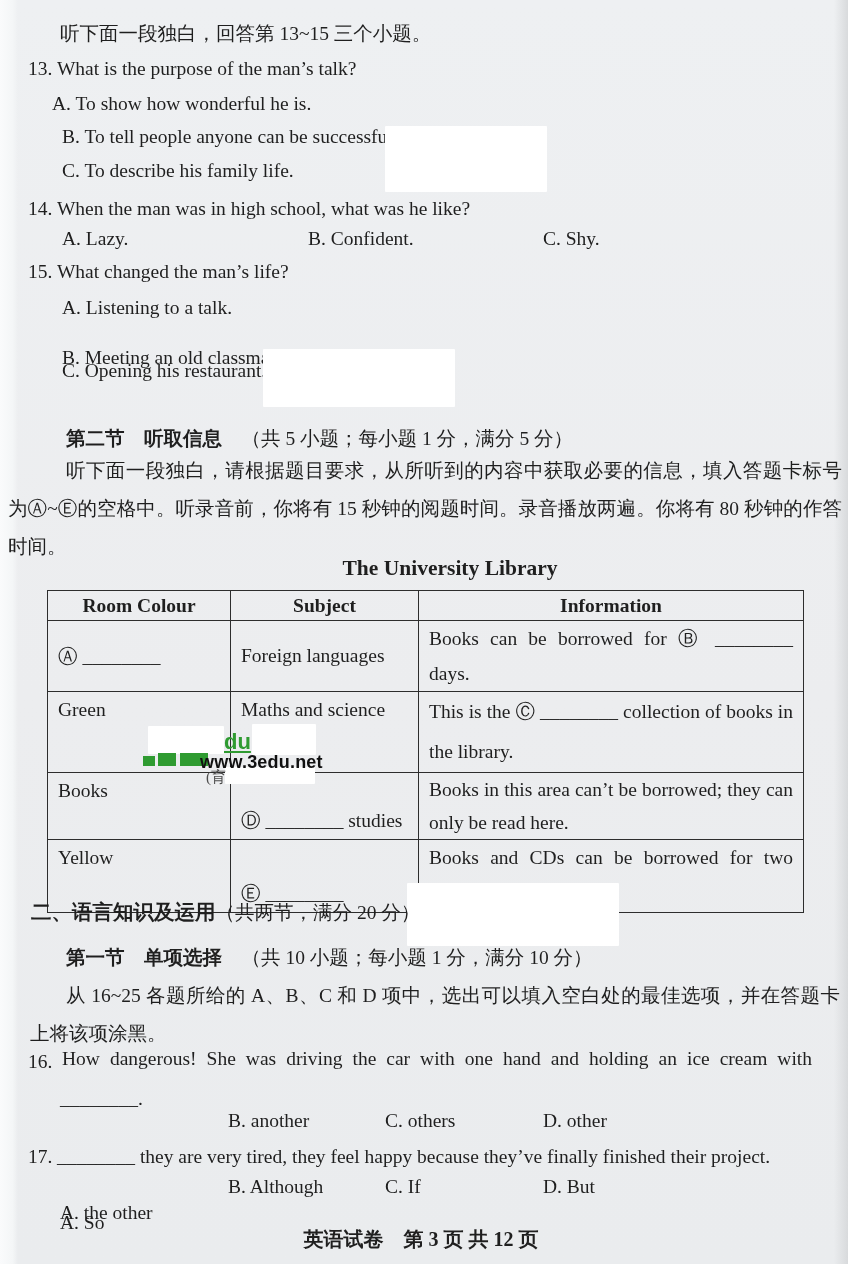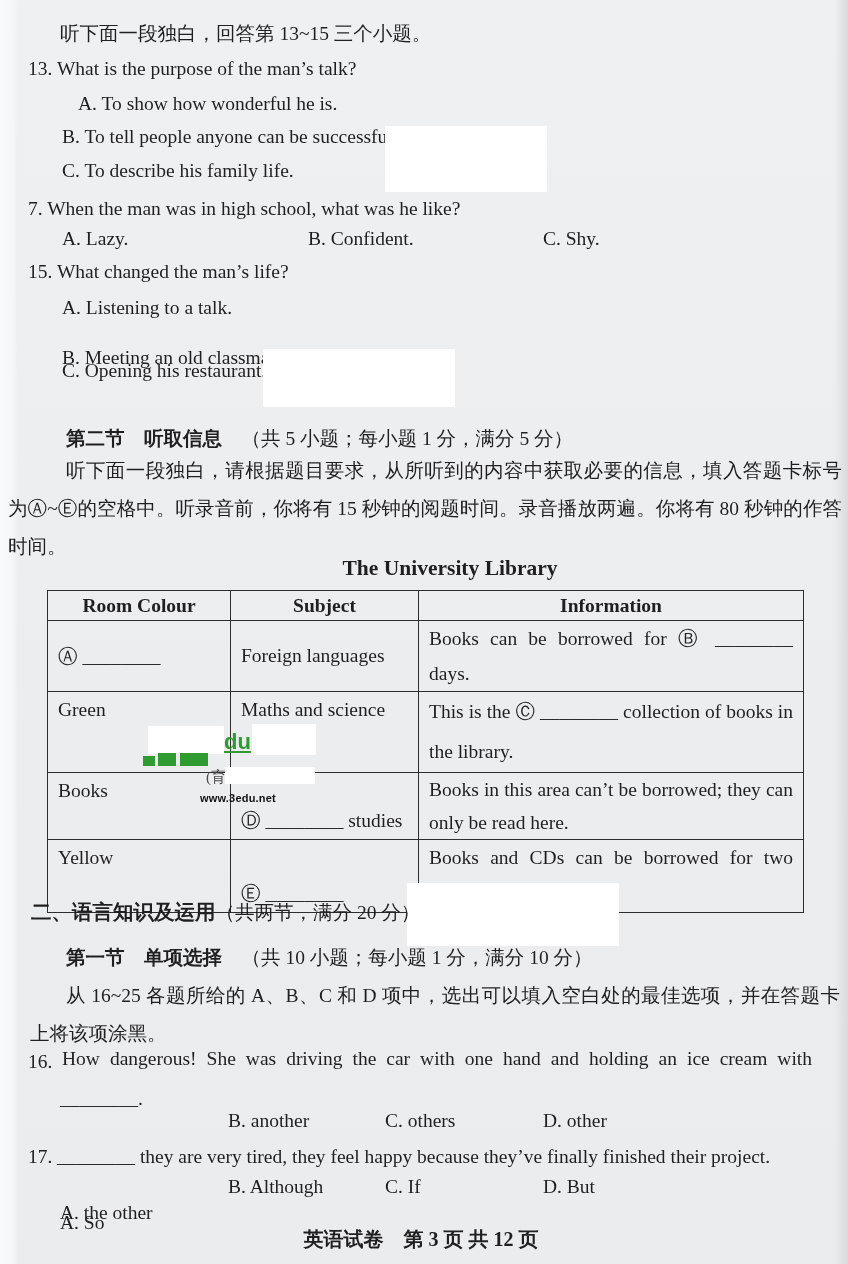--- a/index.html
+++ b/index.html
@@ -27,44 +27,44 @@
   table.lib th{font-weight:bold;text-align:center;padding:2px 4px;}
   td.room{padding-left:13px;}
   td.info{text-align:justify;padding:5px 13px;line-height:35px;}
   .va-t{vertical-align:top;padding-top:7px !important;}
   .va-m{vertical-align:middle;}
   .va-b{vertical-align:bottom;padding-bottom:5px !important;}
   .green-mark{color:#2f9b31;font-weight:bold;}
   .wm{position:absolute;z-index:5;}
   .wm-du{font-weight:bold;color:#2f9b31;font-size:22px;text-decoration:underline;
     font-family:"Liberation Sans","DejaVu Sans",sans-serif;}
-  .wm-site{font-weight:bold;color:#101010;font-size:11px;letter-spacing:.2px;
-    font-family:"Liberation Sans","DejaVu Sans",sans-serif;margin-top:40px;}
+  .wm-site{font-weight:bold;color:#101010;font-size:18px;letter-spacing:.2px;
+    font-family:"Liberation Sans","DejaVu Sans",sans-serif;}
   .wm-cjk{color:#4c4c4c;font-size:15px;}
   .wm-block{position:absolute;background:#2f9b31;}
   .q16-just{position:absolute;left:62px;top:1048px;width:750px;font-size:19.5px;
     text-align:justify;text-align-last:justify;white-space:normal;}
   .footer{position:absolute;left:0;top:1226px;width:842px;text-align:center;
     font-weight:bold;font-size:20px;}
 </style>
 </head>
 <body>
 
 <div class="page">
   <div class="edge-left"></div>
   <div class="edge-right"></div>
 
   <div class="ln" style="left:60px;top:20px;">听下面一段独白，回答第 13~15 三个小题。</div>
   <div class="ln" style="left:28px;top:55px;">13. What is the purpose of the man’s talk?</div>
-  <div class="ln" style="left:78px;top:90px;">A. To show how wonderful he is.</div>
+  <div class="ln" style="left:52px;top:90px;">A. To show how wonderful he is.</div>
   <div class="ln" style="left:62px;top:123px;"><span>B. To tell people anyone can be successful</span><span class="green-mark">.</span></div>
   <div class="ln" style="left:62px;top:157px;">C. To describe his family life.</div>
   <div class="redact" style="left:385px;top:126px;width:162px;height:66px;"></div>
 
-  <div class="ln" style="left:28px;top:195px;">7. When the man was in high school, what was he like?</div>
+  <div class="ln" style="left:28px;top:195px;">14. When the man was in high school, what was he like?</div>
   <div>
     <span class="opt-span" style="left:62px;top:228px;">A. Lazy.</span>
     <span class="opt-span" style="left:308px;top:228px;">B. Confident.</span>
     <span class="opt-span" style="left:543px;top:228px;">C. Shy.</span>
   </div>
 
   <div class="ln" style="left:28px;top:258px;">15. What changed the man’s life?</div>
   <div class="ln" style="left:62px;top:294px;">A. Listening to a talk.</div>
   <div class="ln" style="left:62px;top:328px;margin-top:16px;">B. Meeting an old classmate.</div>
   <div class="ln" style="left:62px;top:357px;">C. Opening his restaurant.</div>

